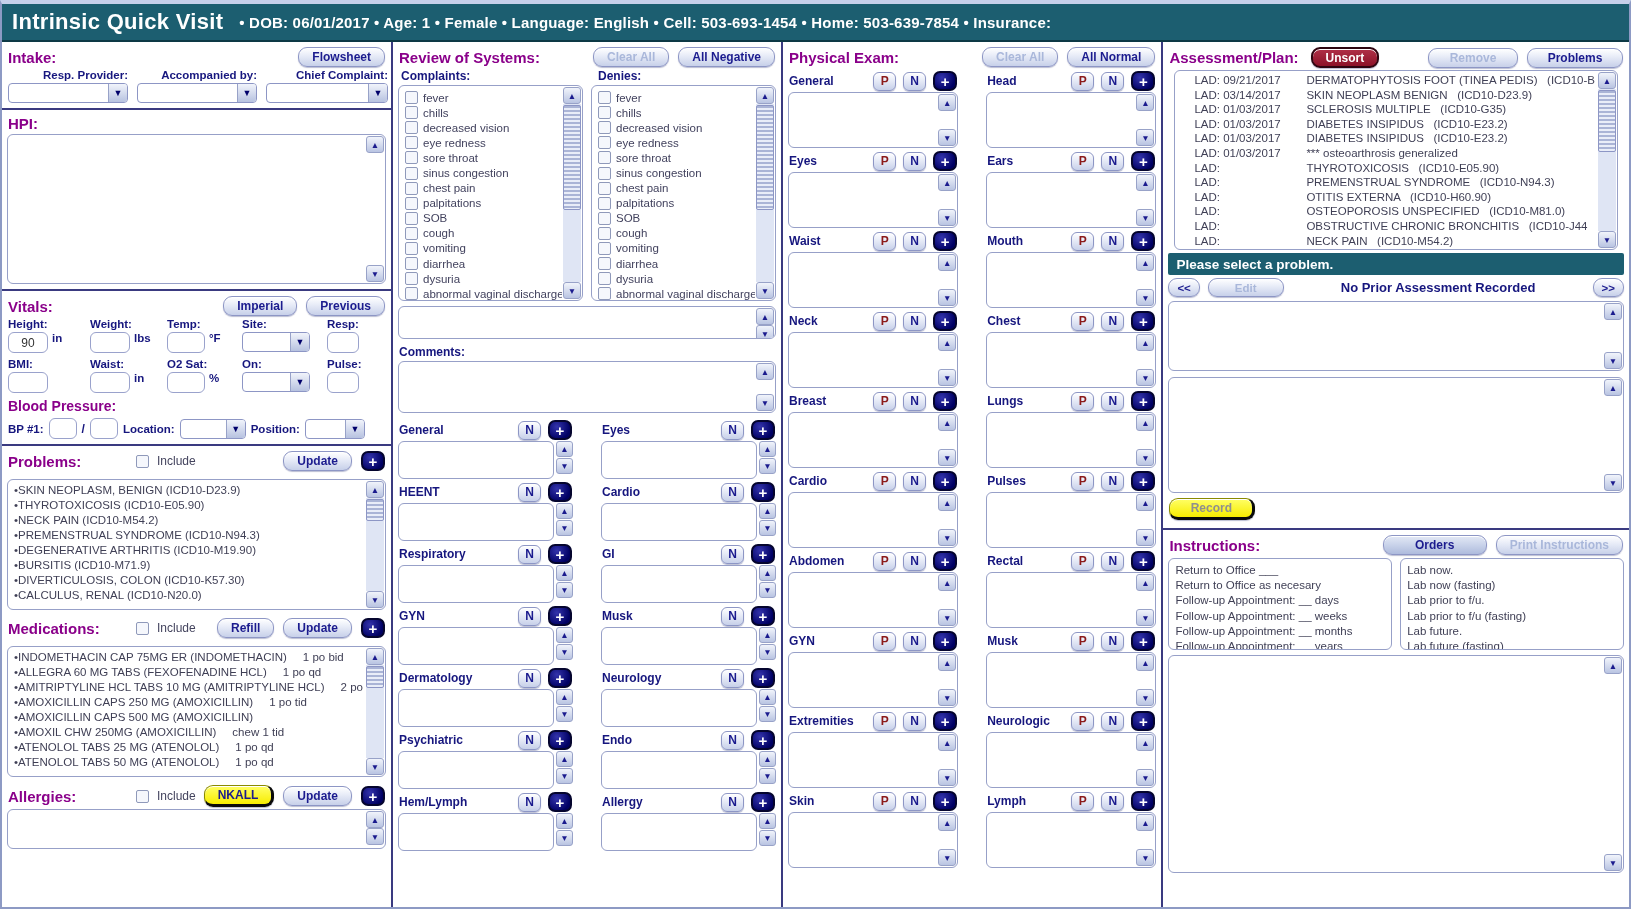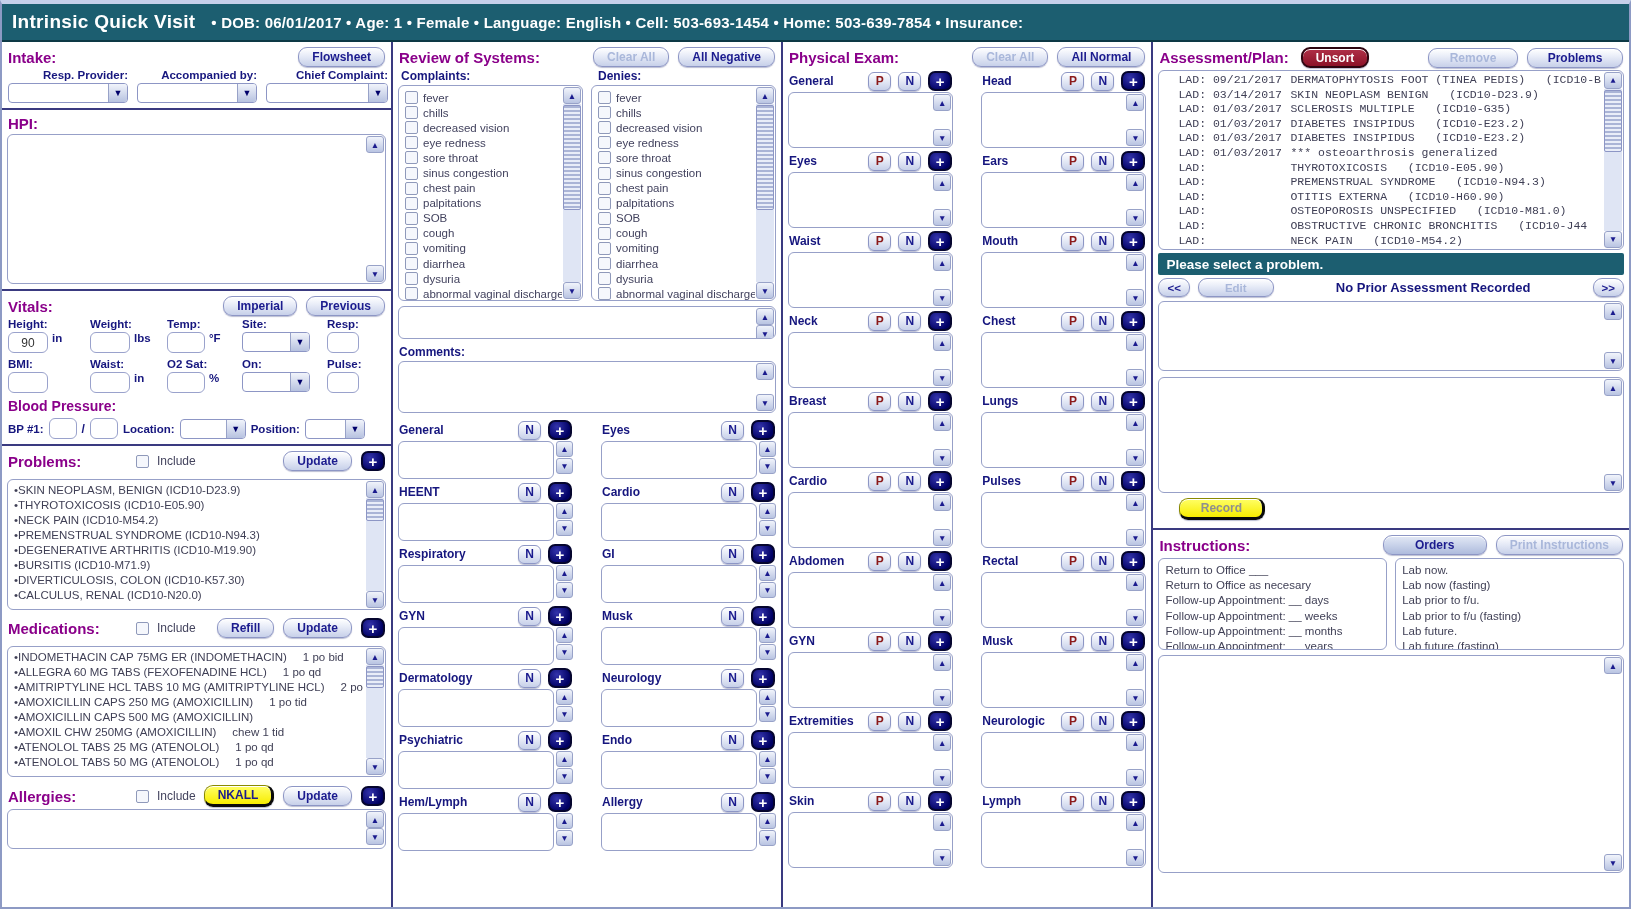--- a/index.html
+++ b/index.html
@@ -4,21 +4,21 @@
 <style>
   * { box-sizing: border-box; margin: 0; padding: 0; }
   html,body { background:#9aa6c6; }
   .app{
     width:1631px;height:909px;background:#fff;position:relative;overflow:hidden;
     font-family:"Liberation Sans", sans-serif;
     border:2px solid #8d9ac4;border-top:4px solid #c6d0ea;
   }
   
   .hdr{height:38px;background:#1c5e70;border-bottom:2px solid #0d3945;display:flex;align-items:center;color:#fff;}
-  .hdr-title{font-size:19px;font-weight:bold;padding:0 16px 0 10px;letter-spacing:.3px;}
+  .hdr-title{font-size:22px;font-weight:bold;padding:0 16px 0 10px;letter-spacing:.3px;}
   .hdr-info{font-size:15px;font-weight:bold;letter-spacing:.2px;}
   
   .cols{display:flex;height:865px;}
   .col{border-right:2px solid #3a3a80;padding:2px 4px;position:relative;}
   .col1{width:391px;} .col2{width:390px;} .col3{width:390px;} .col4{flex:1;border-right:none;}
   hr.div{border:none;border-top:2px solid #3a3a80;margin:5px -4px;}
   
   .h1{color:#8a008a;font-weight:bold;font-size:15px;}
   .lbl{color:#16167e;font-weight:bold;font-size:12px;}
   .small-lbl{font-size:11.5px;}
@@ -30,21 +30,21 @@
     box-shadow:inset 0 1px 0 #fff,0 1px 1px rgba(60,70,130,.35);}
   .btn.dis{color:#a9b7da;}
   .btn.sm{height:19px;padding:0 8px;font-size:11.5px;}
   .btn.sq{width:23px;padding:0;height:19px;border-radius:6px;}
   .btn.pbtn{color:#8b1a1a;}
   .btn.plus{width:24px;height:20px;padding:0;border-radius:7px;border:2px solid #05052e;color:#fff;font-size:15px;
     background:radial-gradient(circle at 35% 30%,#3434ac,#000063 75%);box-shadow:none;}
   .btn.unsort{background:linear-gradient(180deg,#b03048,#8c1228);border:2px solid #2e0510;color:#fff;height:21px;}
   .btn.yellow{background:linear-gradient(180deg,#ffff66,#f7ec00);border:1px solid #8a8a00;
     border-right:3px solid #0a0a0a;border-bottom:3px solid #0a0a0a;color:#1b1b8e;height:22px;}
-  .btn.yellow.dis{color:#8f8f8f;margin-left:20px;}
+  .btn.yellow.dis{color:#8f8f8f;}
   .btn.orders{background:linear-gradient(180deg,#e3e9f6,#aebbdd);}
   
   .box{border:1px solid #97a0c8;border-radius:6px;background:#fff;position:relative;overflow:hidden;}
   .inp{border:1px solid #9aa2cc;border-radius:6px;height:21px;width:40px;font-size:12px;text-align:center;
     color:#333;font-family:"Liberation Sans",sans-serif;outline:none;background:#fff;}
   .dd{height:20px;border:1px solid #8d96c5;border-radius:4px;background:#fff;display:flex;overflow:hidden;}
   .dd .ddval{flex:1;}
   .dd .arrow{width:19px;display:flex;align-items:center;justify-content:center;font-size:9px;color:#00006b;
     background:linear-gradient(180deg,#f1f4fb,#b7c2e0);border-left:1px solid #98a2c8;}
   .cbx{width:13px;height:13px;border:1px solid #8f99ba;background:#f5f7fc;border-radius:2px;display:inline-block;flex:none;}
@@ -88,21 +88,21 @@
   .catcols{display:flex;gap:28px;margin:3px 1px 0;}
   .catcol{flex:1;display:flex;flex-direction:column;}
   .cat-head{display:flex;align-items:center;gap:7px;height:22px;padding:0 1px;}
   .cat-head .lbl{flex:1;overflow:hidden;white-space:nowrap;}
   .cat-body{display:flex;gap:2px;margin-bottom:2px;}
   .cat-box{flex:1;height:38px;}
   
   .pe-box{height:56px;margin-bottom:2px;}
   .pe-box .sb .trk{background:#fff;}
   
-  .ap-list{height:180px;margin:2px 1px;padding:2px 22px 2px 19px;font-family:Liberation Mono, monospace;}
+  .ap-list{height:180px;margin:2px 7px;padding:2px 22px 2px 19px;}
   .aprow{display:flex;font-size:11.5px;color:#3f3f55;line-height:14.6px;white-space:nowrap;overflow:hidden;}
   .aprow .lad{width:112px;flex:none;}
   .aprow .desc{white-space:pre;overflow:hidden;}
   .tealbar{height:22px;background:#1c5e70;color:#fff;font-weight:bold;font-size:13.5px;display:flex;align-items:center;
     padding:0 8px;border-radius:2px;margin:3px 1px;}
   .navrow{display:flex;align-items:center;margin:2px 1px 4px;gap:8px;}
   .navrow .mid{flex:1;text-align:center;font-size:13px;}
   .ap-ta1{height:70px;margin:0 1px 6px;}
   .statusrow{display:flex;gap:10px;margin:0 1px 6px;}
   .ap-ta2{height:116px;margin:0 1px 5px;}

